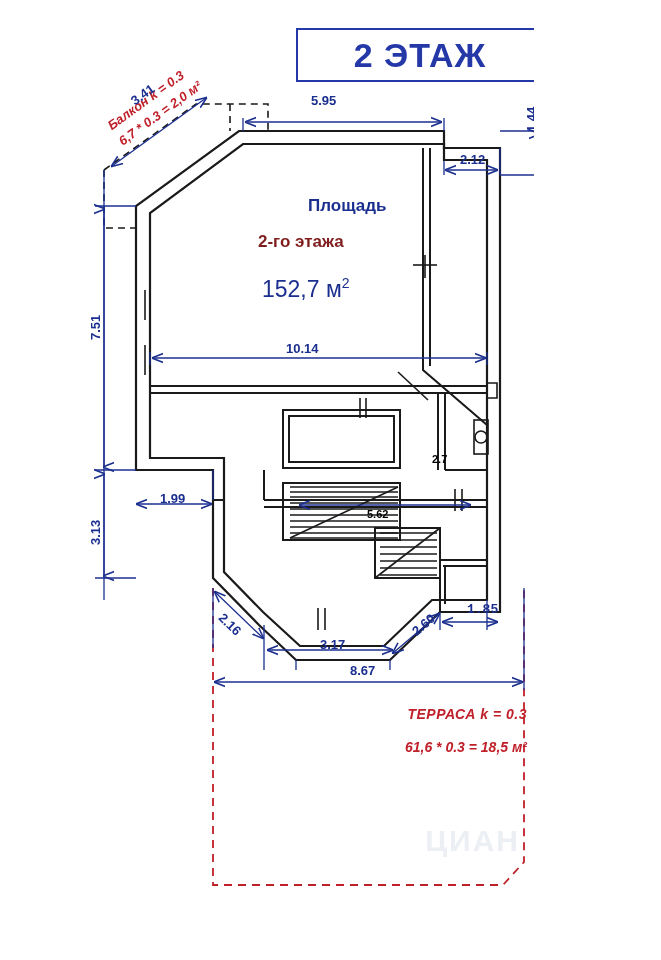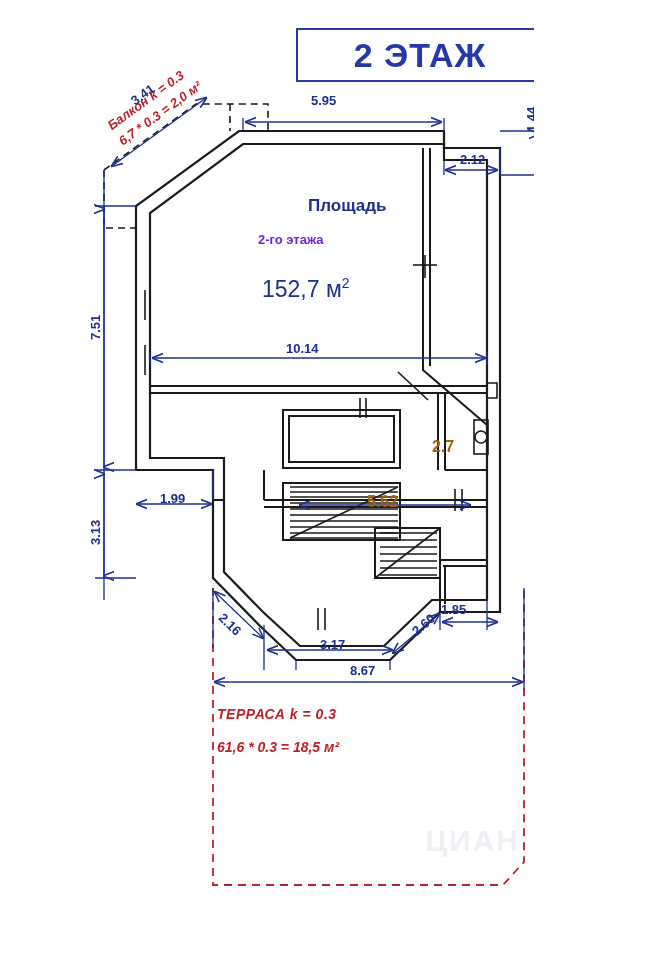--- a/index.html
+++ b/index.html
@@ -29,23 +29,24 @@
     white-space: nowrap;
     color: #1b2f8f;
     font-family: "Liberation Sans", sans-serif;
   }
   .dim {
     font-size: 13px;
     font-weight: bold;
     color: #1b2f8f;
   }
   .dim-sm {
-    font-size: 16px;
-    font-weight: bold;
-    color: #a16207;
+    font-size: 11px;
+    font-weight: bold;
+    color: #000000;
+    margin-top: 15px;
   }
   .title-box {
     position: absolute;
     left: 296px;
     top: 28px;
     width: 244px;
     height: 50px;
     border: 2px solid #2438a8;
     background: #ffffff;
     display: flex;
@@ -65,23 +66,23 @@
     top: 196px;
     font-size: 17px;
     font-weight: bold;
     color: #1b2f8f;
     margin-left: 44px;
   }
   .area-l2 {
     position: absolute;
     left: 258px;
     top: 232px;
-    font-size: 13px;
-    font-weight: bold;
-    color: #6d28d9;
+    font-size: 17px;
+    font-weight: bold;
+    color: #7f1d1d;
   }
   .area-l3 {
     position: absolute;
     left: 262px;
     top: 275px;
     font-size: 23px;
     font-weight: normal;
     color: #1b2f8f;
   }
   .area-l3 sup {
@@ -101,21 +102,21 @@
   }
   .balcon div {
     white-space: nowrap;
     line-height: 1.45;
   }
   .terrace {
     position: absolute;
     left: 217px;
     top: 698px;
     width: 310px;
-    text-align: left;
+    text-align: right;
     color: #c0202a;
     font-size: 14px;
     font-weight: bold;
     font-style: italic;
     line-height: 2.35;
   }
   .terrace .t1 { letter-spacing: 0.5px; }
   .watermark {
     position: absolute;
     right: 14px;
@@ -313,18 +314,18 @@
   <div class="lbl dim" style="left:524px; top:132px; transform:rotate(-90deg); transform-origin:0 0;">1.44</div>
   <div class="lbl dim" style="left:88px; top:340px; transform:rotate(-90deg); transform-origin:0 0;">7.51</div>
   <div class="lbl dim" style="left:88px; top:545px; transform:rotate(-90deg); transform-origin:0 0;">3.13</div>
   <div class="lbl dim" style="left:286px; top:341px;">10.14</div>
   <div class="lbl dim" style="left:160px; top:491px;">1.99</div>
   <div class="lbl dim-sm" style="left:432px; top:438px;">2.7</div>
   <div class="lbl dim-sm" style="left:367px; top:493px;">5.62</div>
   <div class="lbl dim" style="left:226px; top:610px; transform:rotate(44deg); transform-origin:0 0;">2.16</div>
   <div class="lbl dim" style="left:296px; top:637px;margin-left:24px;">3.17</div>
   <div class="lbl dim" style="left:409px; top:627px; transform:rotate(-40deg); transform-origin:0 0;">2.60</div>
-  <div class="lbl dim" style="left:441px; top:602px;">1.85</div>
+  <div class="lbl dim" style="left:467px; top:602px;font-family:Liberation Mono, monospace;">1.85</div>
   <div class="lbl dim" style="left:350px; top:663px;">8.67</div>
 
   <div class="watermark">ЦИАН</div>
 
 </div>
 
 </body></html>

